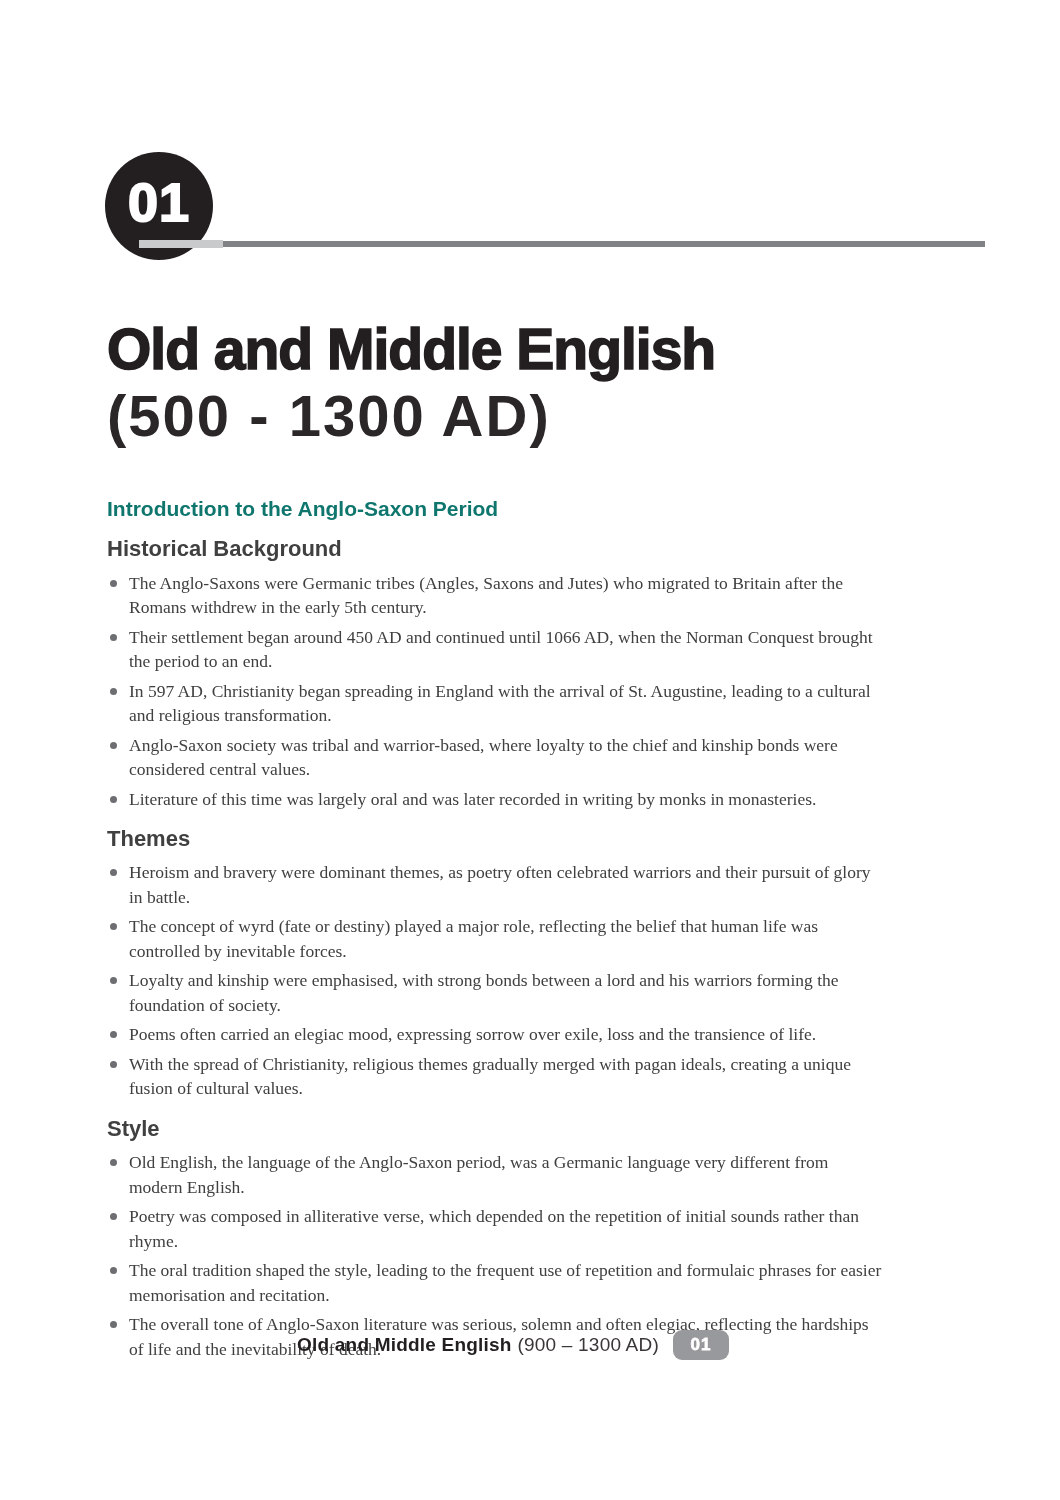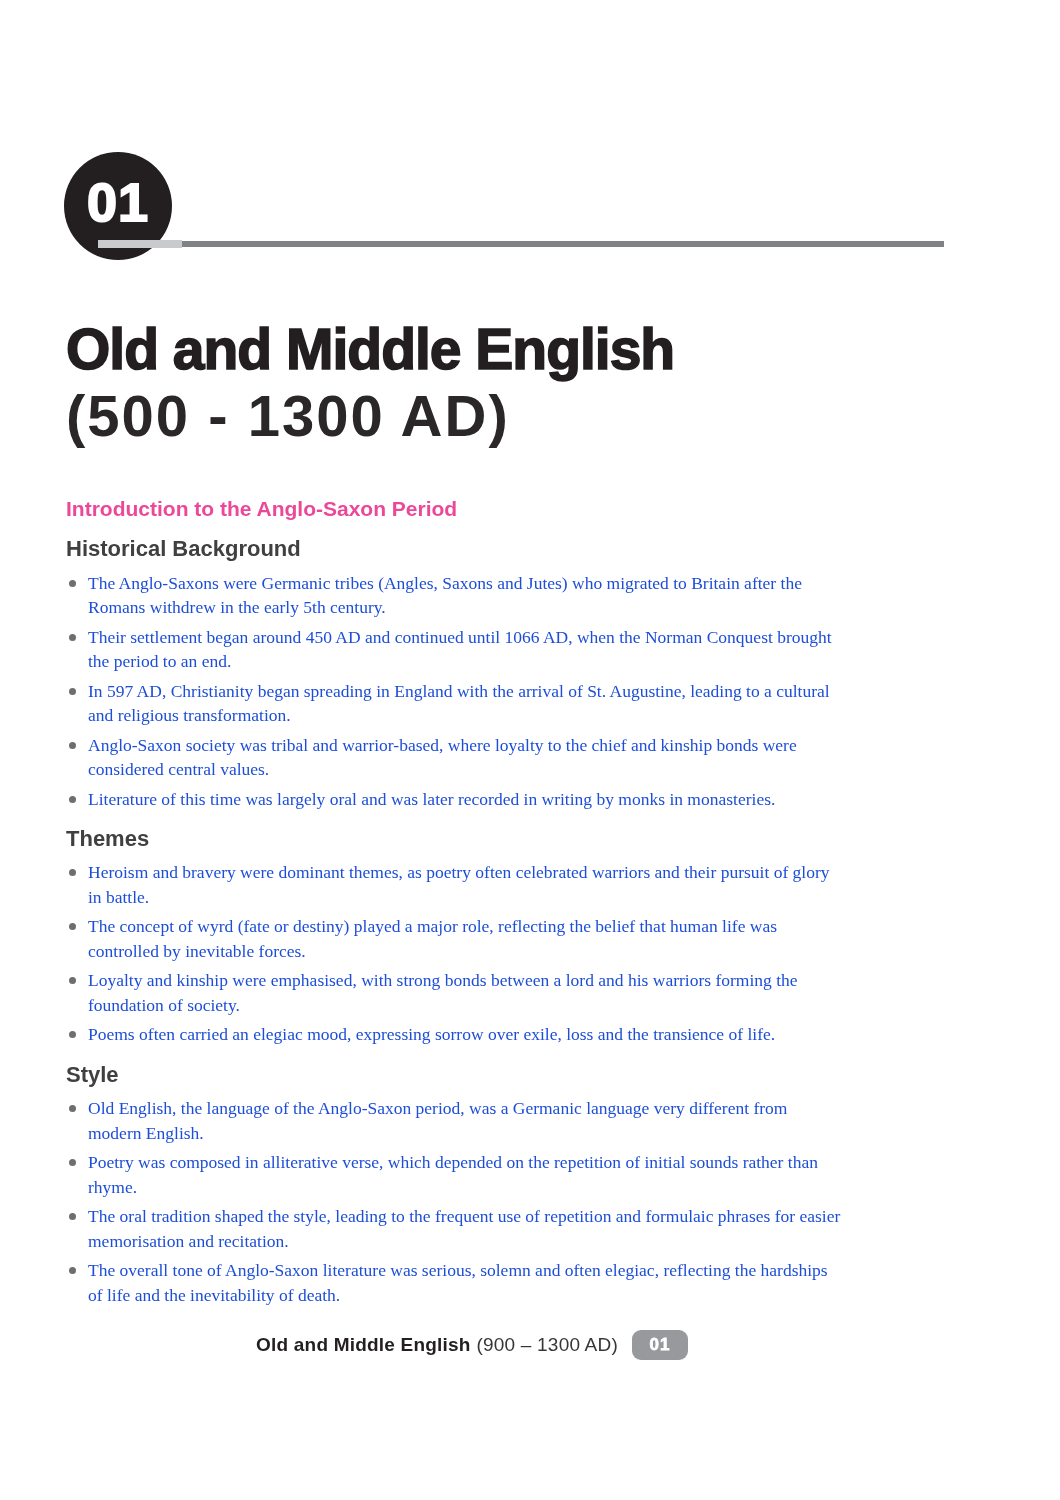--- a/index.html
+++ b/index.html
@@ -5,20 +5,21 @@
   * { margin: 0; padding: 0; box-sizing: border-box; }
   html, body { background: #ffffff; }
   .page {
     position: relative;
     width: 944px;
     height: 1500px;
     background: #ffffff;
     overflow: hidden;
     font-family: "Liberation Sans", sans-serif;
     color: #231f20;
+    margin-left: 41px;
   }
 
   
   .chapter-circle {
     position: absolute;
     left: 64px; top: 152px;
     width: 108px; height: 108px;
     background: #231f20;
     border-radius: 50%;
     display: flex; align-items: center; justify-content: center;
@@ -73,41 +74,41 @@
     line-height: 1.0;
     letter-spacing: 2px;
     color: #2b2728;
   }
 
   .intro-heading {
     margin-top: 52px;
     font-size: 21px;
     font-weight: 700;
     line-height: 1.15;
-    color: #ec4899;
+    color: #0f766e;
   }
 
   .sub-heading {
     margin-top: 15px;
     margin-bottom: 9px;
     font-size: 22px;
     font-weight: 700;
     line-height: 1.15;
     color: #404040;
   }
 
   ul.bullets { list-style: none; margin: 0 0 4px 0; }
   ul.bullets li {
     position: relative;
     padding-left: 22px;
     margin-bottom: 5px;
     font-family: "Liberation Serif", serif;
     font-size: 17.5px;
     line-height: 24.5px;
-    color: #1d4ed8;
+    color: #404040;
   }
   ul.bullets li::before {
     content: "";
     position: absolute;
     left: 3px; top: 9px;
     width: 7px; height: 7px;
     border-radius: 50%;
     background: #6d6e71;
   }
 
@@ -180,20 +181,21 @@
       <li>Anglo-Saxon society was tribal and warrior-based, where loyalty to the chief and kinship bonds were considered central values.</li>
       <li>Literature of this time was largely oral and was later recorded in writing by monks in monasteries.</li>
     </ul>
 
     <h3 class="sub-heading">Themes</h3>
     <ul class="bullets">
       <li>Heroism and bravery were dominant themes, as poetry often celebrated warriors and their pursuit of glory in battle.</li>
       <li>The concept of wyrd (fate or destiny) played a major role, reflecting the belief that human life was controlled by inevitable forces.</li>
       <li>Loyalty and kinship were emphasised, with strong bonds between a lord and his warriors forming the foundation of society.</li>
       <li>Poems often carried an elegiac mood, expressing sorrow over exile, loss and the transience of life.</li>
+      <li>With the spread of Christianity, religious themes gradually merged with pagan ideals, creating a unique fusion of cultural values.</li>
     </ul>
 
     <h3 class="sub-heading">Style</h3>
     <ul class="bullets">
       <li>Old English, the language of the Anglo-Saxon period, was a Germanic language very different from modern English.</li>
       <li>Poetry was composed in alliterative verse, which depended on the repetition of initial sounds rather than rhyme.</li>
       <li>The oral tradition shaped the style, leading to the frequent use of repetition and formulaic phrases for easier memorisation and recitation.</li>
       <li>The overall tone of Anglo-Saxon literature was serious, solemn and often elegiac, reflecting the hardships of life and the inevitability of death.</li>
     </ul>
 

